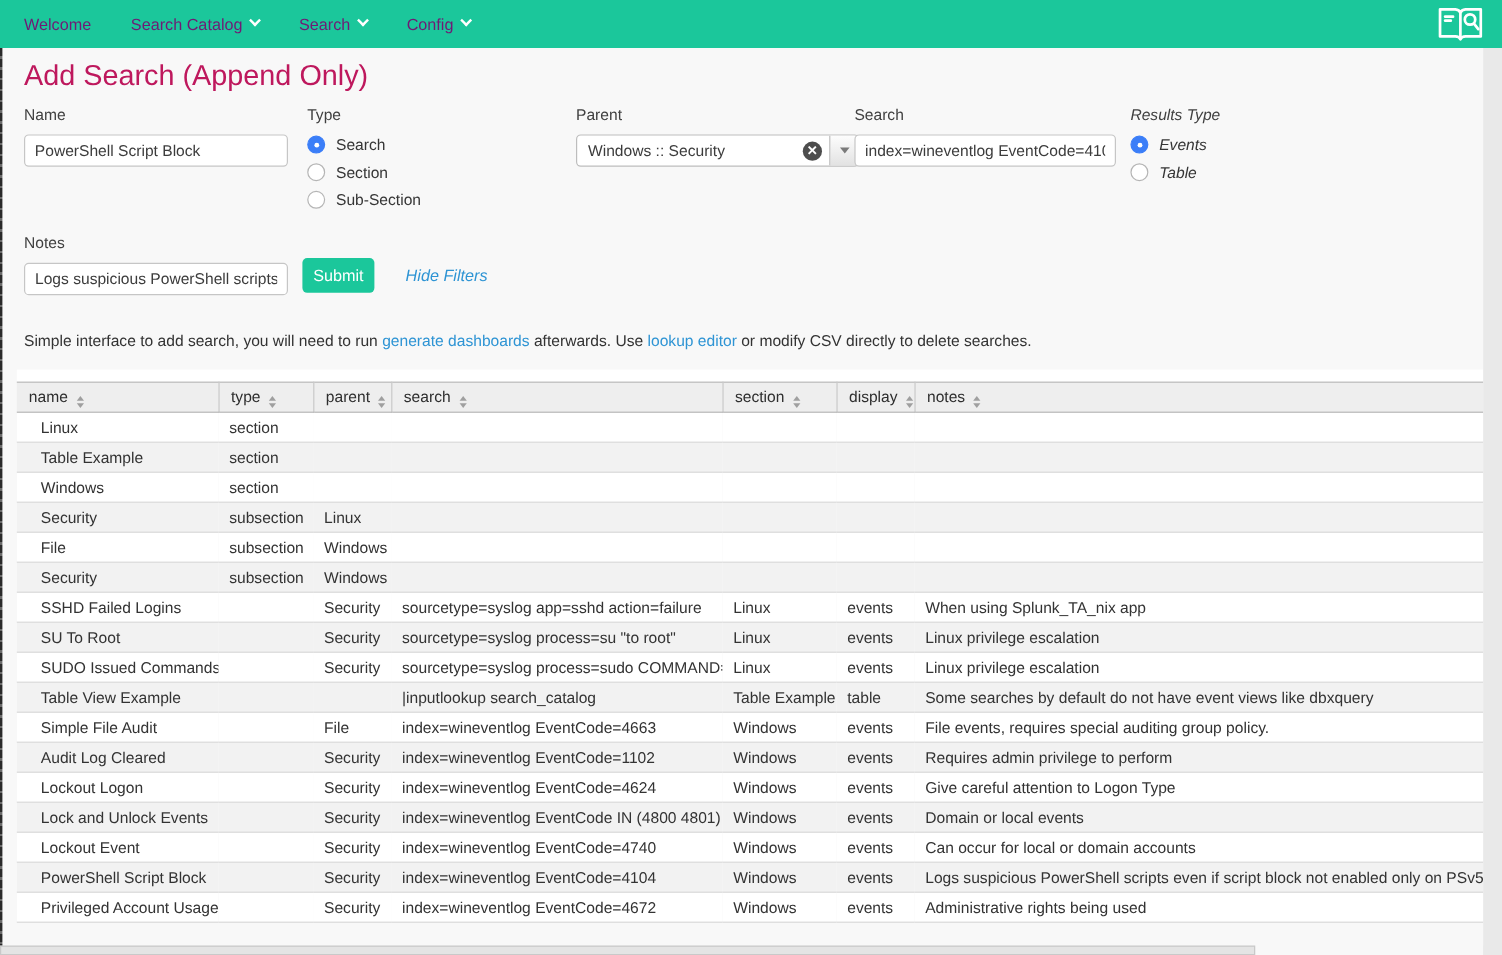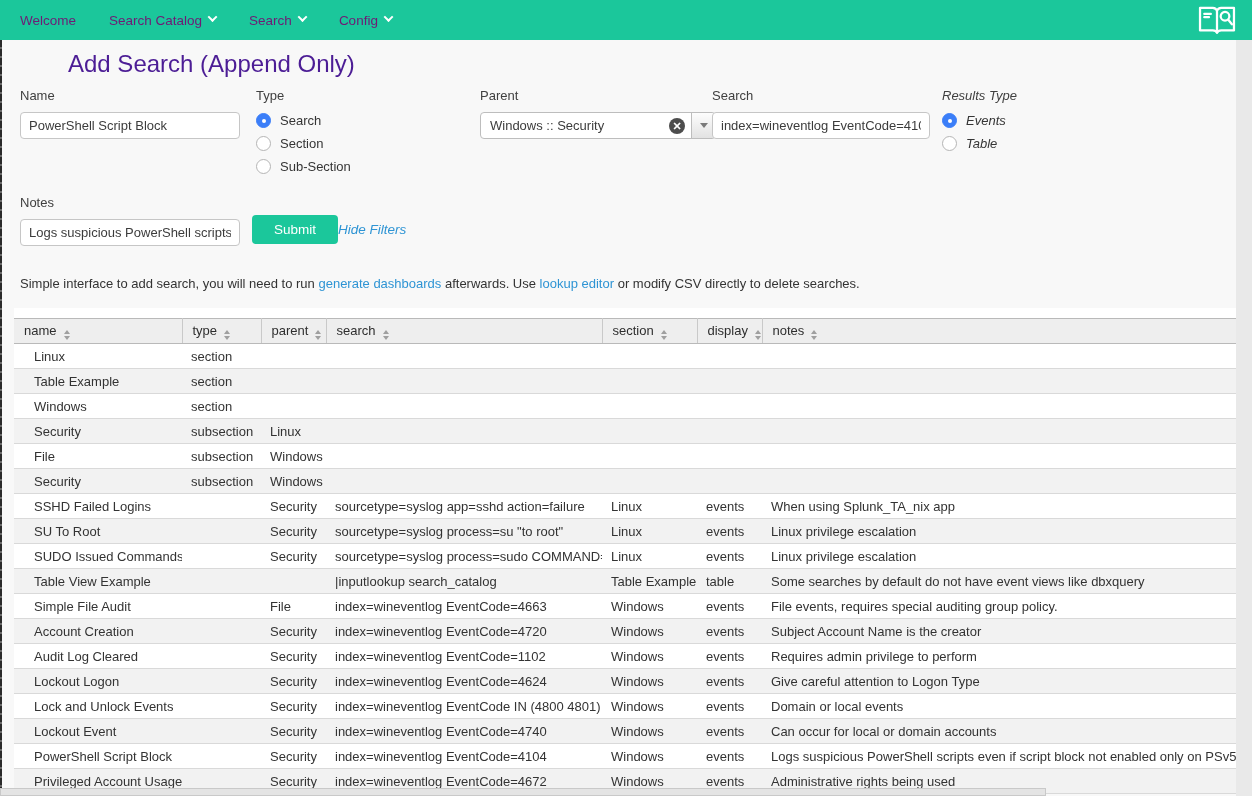--- a/index.html
+++ b/index.html
@@ -28,21 +28,21 @@
   
   .left-sliver {
     position:absolute; left:0; top:40px; bottom:0; width:2px;
     background:repeating-linear-gradient(180deg,#2a2a2a 0 7px,#6a6a6a 7px 9px);
     z-index:9;
   }
   .vscroll-track { position:absolute; right:0; top:40px; bottom:0; width:16px; background:#e9e9e9; z-index:8; }
   .hscroll-thumb { position:absolute; left:0; bottom:0; width:1046px; height:8px; background:#e4e4e4; border:1px solid #c9c9c9; z-index:9; }
   .scroll-corner { position:absolute; right:0; bottom:0; width:16px; height:8px; background:#e9e9e9; z-index:10; }
   
-  .page-title { position:absolute; left:20px; top:50px; font-size:24px; font-weight:400; color:#4c1d95;margin-left:48px; }
+  .page-title { position:absolute; left:20px; top:50px; font-size:24px; font-weight:400; color:#be185d; }
   
   .fgroup { position:absolute; }
   .flabel { font-size:13px; color:#404040; margin-bottom:9px; display:block; }
   .tinput {
     height:27px; border:1px solid #c6c6c6; border-radius:4px; background:#fff;
     font-family:"Liberation Sans",sans-serif; font-size:13px; color:#3c3c3c; padding:0 8px; outline:none;
   }
   .g-name  { left:20px;  top:88px; }
   .g-type  { left:256px; top:88px; }
   .g-parent{ left:480px; top:88px; }
@@ -66,21 +66,21 @@
   .combo-clear {
     width:16px; height:16px; border-radius:50%; background:#4d4d4d; color:#fff; font-size:11px; line-height:16px;
     text-align:center; align-self:center; margin-right:6px; cursor:pointer; flex:0 0 16px; font-weight:bold;
   }
   .combo-btn {
     width:24px; border-left:1px solid #bdbdbd; background:linear-gradient(#fdfdfd,#e2e2e2);
     display:flex; align-items:center; justify-content:center; cursor:pointer;
   }
   .combo-btn .tri { width:0; height:0; border-left:4px solid transparent; border-right:4px solid transparent; border-top:5px solid #7a7a7a; }
   .submit-btn {
-    position:absolute; left:252px; top:215px; height:29px; padding:0 22px;
+    position:absolute; left:252px; top:215px; height:29px; padding:0 9px;
     background:var(--green,#1bc79b); color:#fff; font-size:13.5px; font-weight:500;
     border:none; border-radius:4px; cursor:pointer; font-family:"Liberation Sans",sans-serif;
   }
   .hide-filters { position:absolute; left:338px; top:222px; font-size:13.5px; color:var(--linkblue,#2e94d4); cursor:pointer; text-decoration:none;font-style:italic; }
   
   .instruction { position:absolute; left:20px; top:276px; font-size:13px; color:#333; }
   .instruction a { color:var(--linkblue,#2e94d4); text-decoration:none; cursor:pointer; }
   
   .table-wrap { position:absolute; left:14px; top:308px; width:1222px; }
   .table-topstrip { height:10px; background:#fff; }
@@ -334,29 +334,20 @@
         <tr>
           <td>Simple File Audit</td>
           <td></td>
           <td>File</td>
           <td>index=wineventlog EventCode=4663</td>
           <td>Windows</td>
           <td>events</td>
           <td>File events, requires special auditing group policy.</td>
         </tr>
         <tr>
-          <td>Account Creation</td>
-          <td></td>
-          <td>Security</td>
-          <td>index=wineventlog EventCode=4720</td>
-          <td>Windows</td>
-          <td>events</td>
-          <td>Subject Account Name is the creator</td>
-        </tr>
-        <tr>
           <td>Audit Log Cleared</td>
           <td></td>
           <td>Security</td>
           <td>index=wineventlog EventCode=1102</td>
           <td>Windows</td>
           <td>events</td>
           <td>Requires admin privilege to perform</td>
         </tr>
         <tr>
           <td>Lockout Logon</td>

